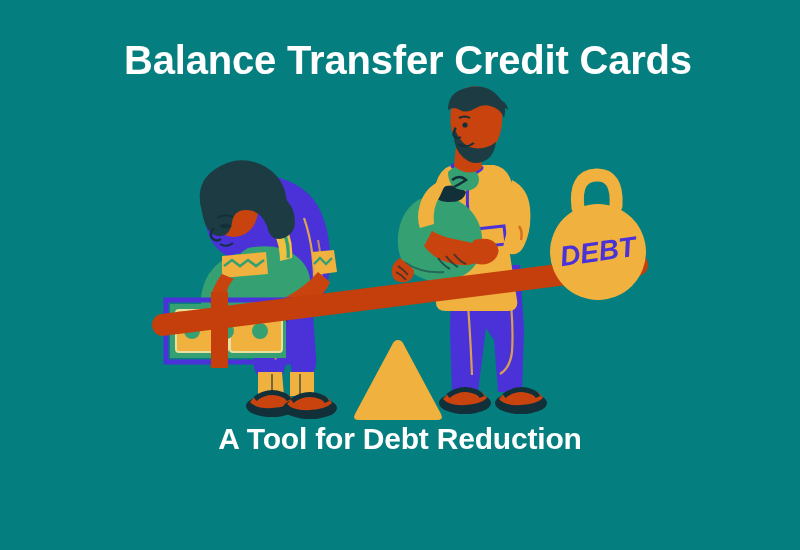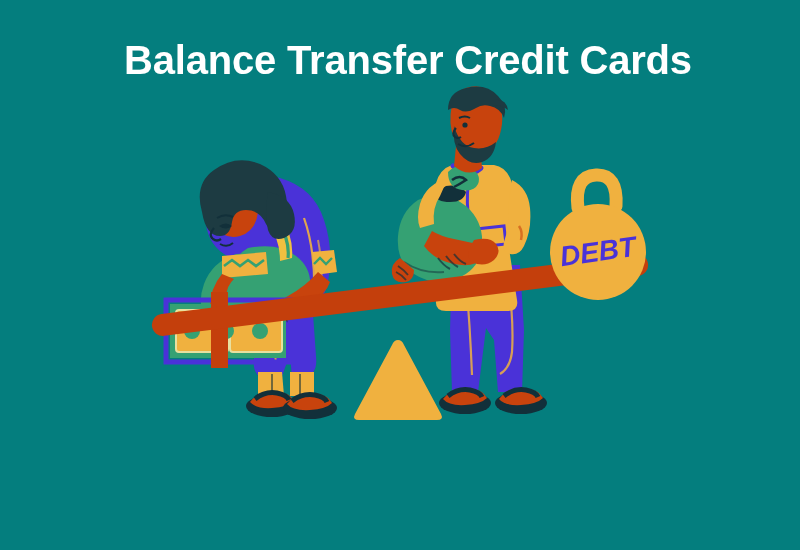--- a/index.html
+++ b/index.html
@@ -264,14 +264,15 @@
       <circle cx="598" cy="252" r="48" fill="#f0b13f"></circle>
       <text x="598" y="261" text-anchor="middle" font-family="Liberation Sans, sans-serif" font-size="28" font-weight="bold" font-style="italic" fill="#4a32d8" transform="rotate(-8 598 252)">DEBT</text>
     </g>
 
     <path d="M398 340 q4 0 6 5 L441 414 q3 6 -4 6 L359 420 q-7 0 -4 -6 L392 345 q2 -5 6 -5 Z" fill="#f0b13f"></path>
 
   </svg>
 
   <div class="title-text" id="main-title">Balance Transfer Credit Cards</div>
 
+  <div class="title-text" id="sub-title">A Tool for Debt Reduction</div>
 
 </div>
 
 </body></html>

